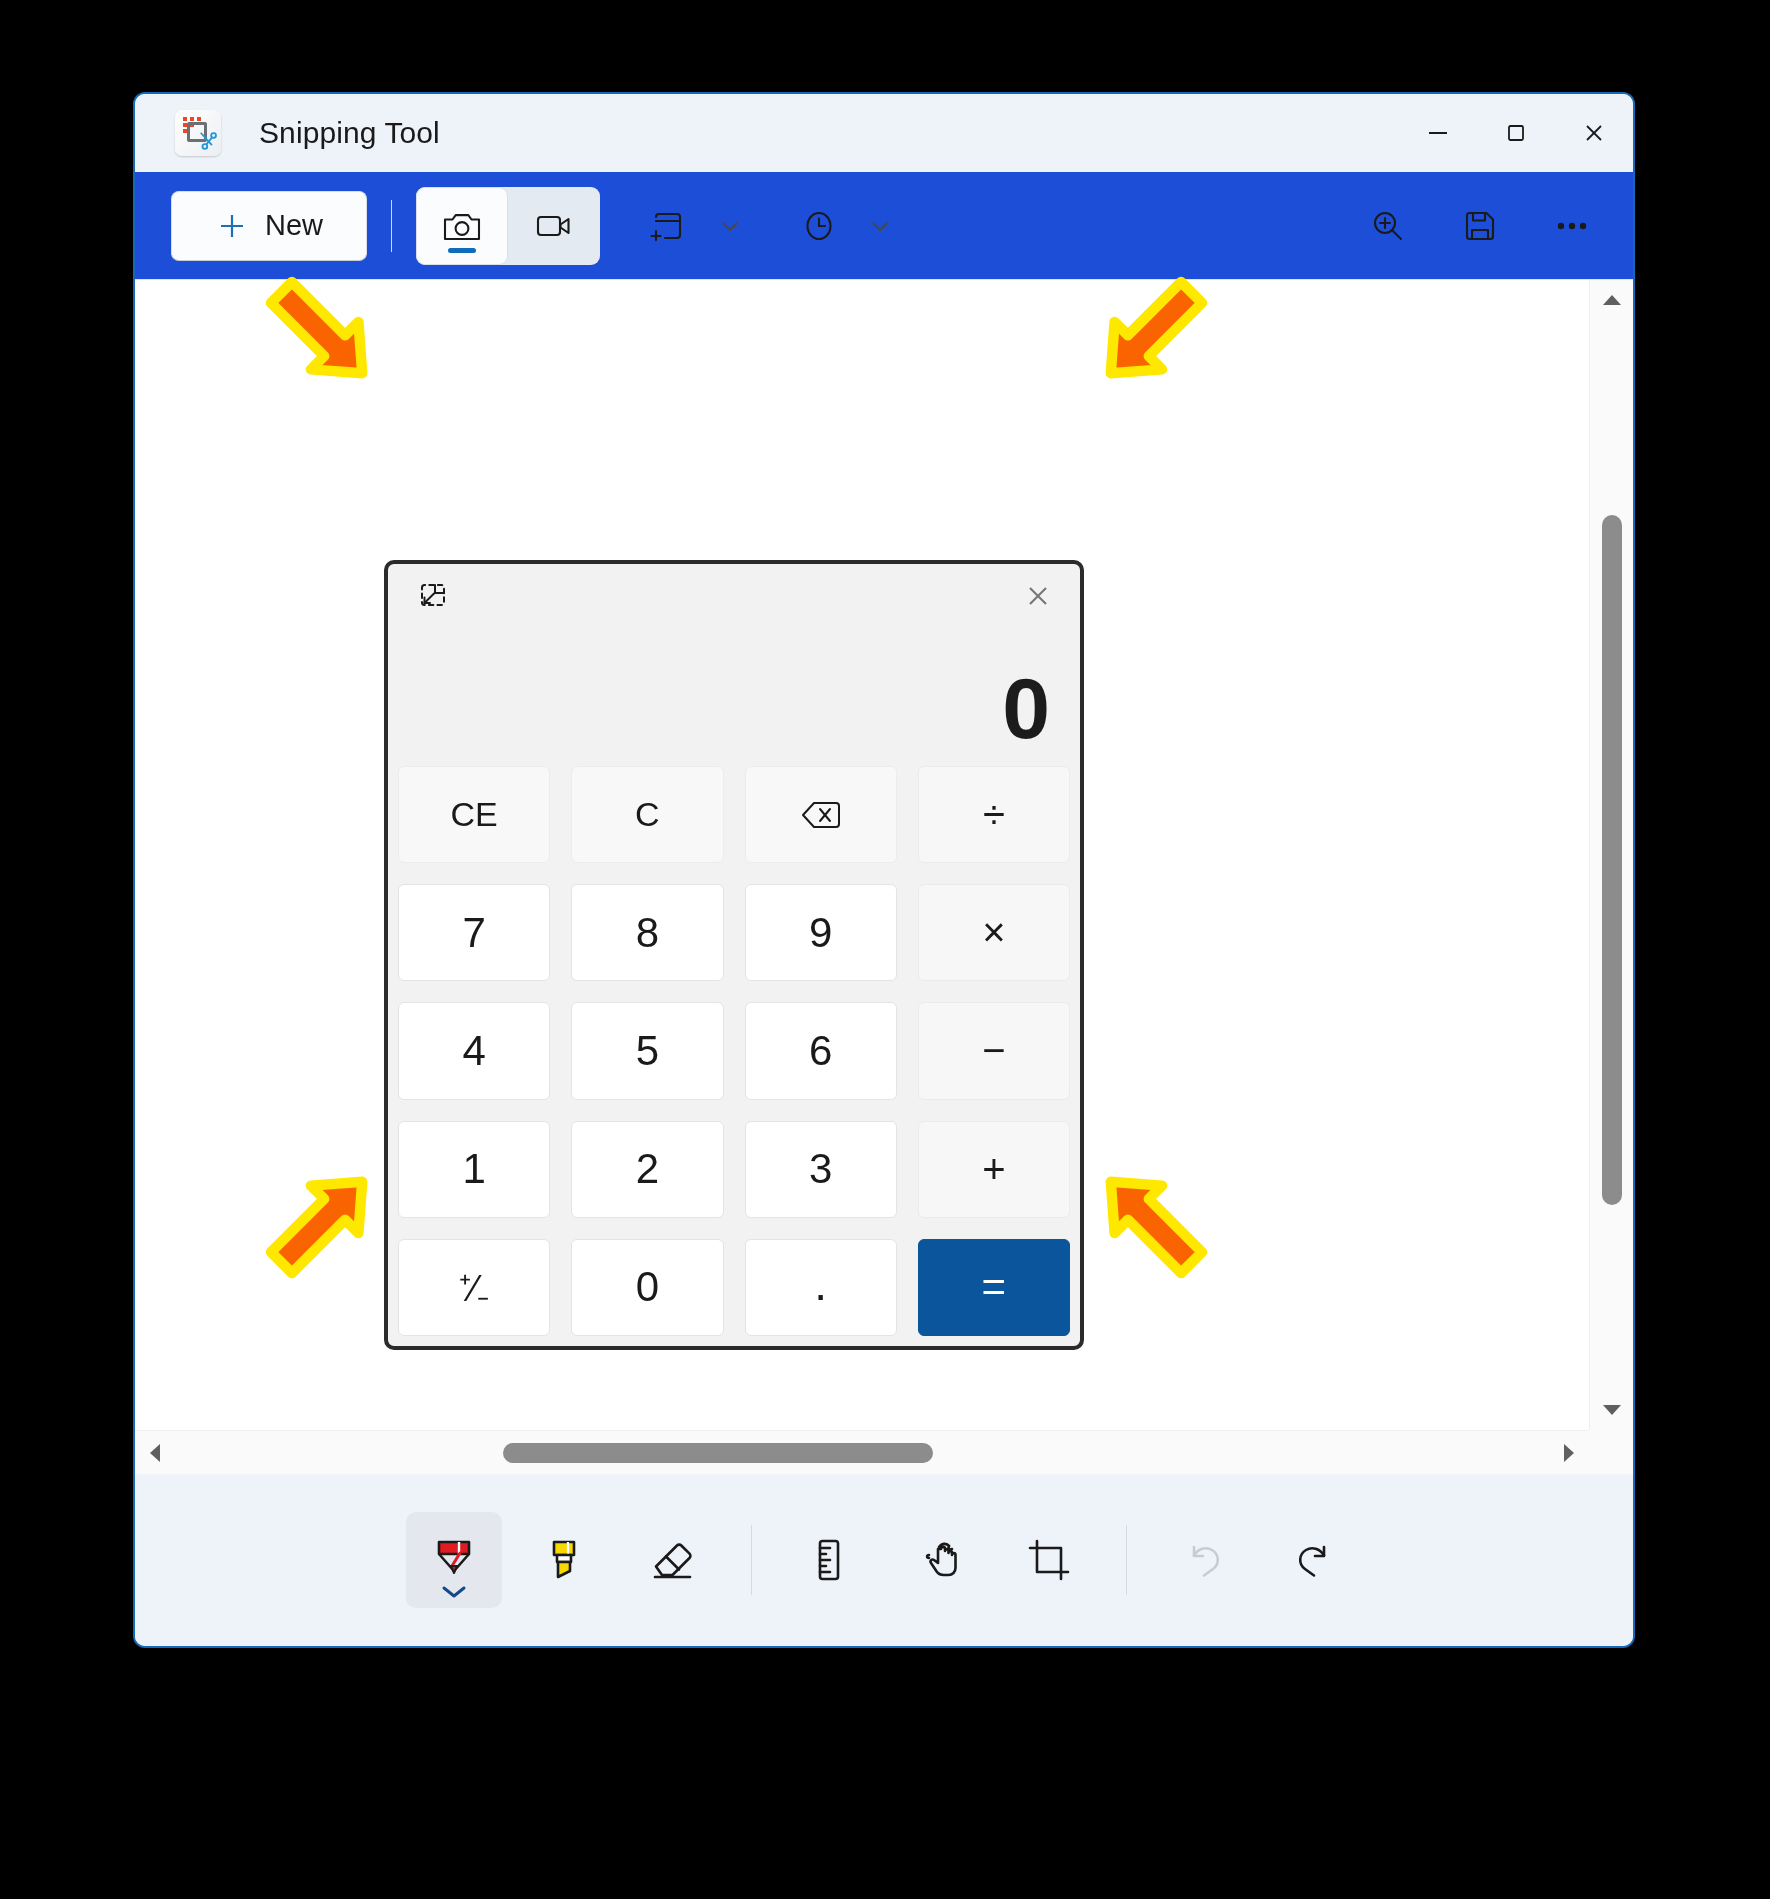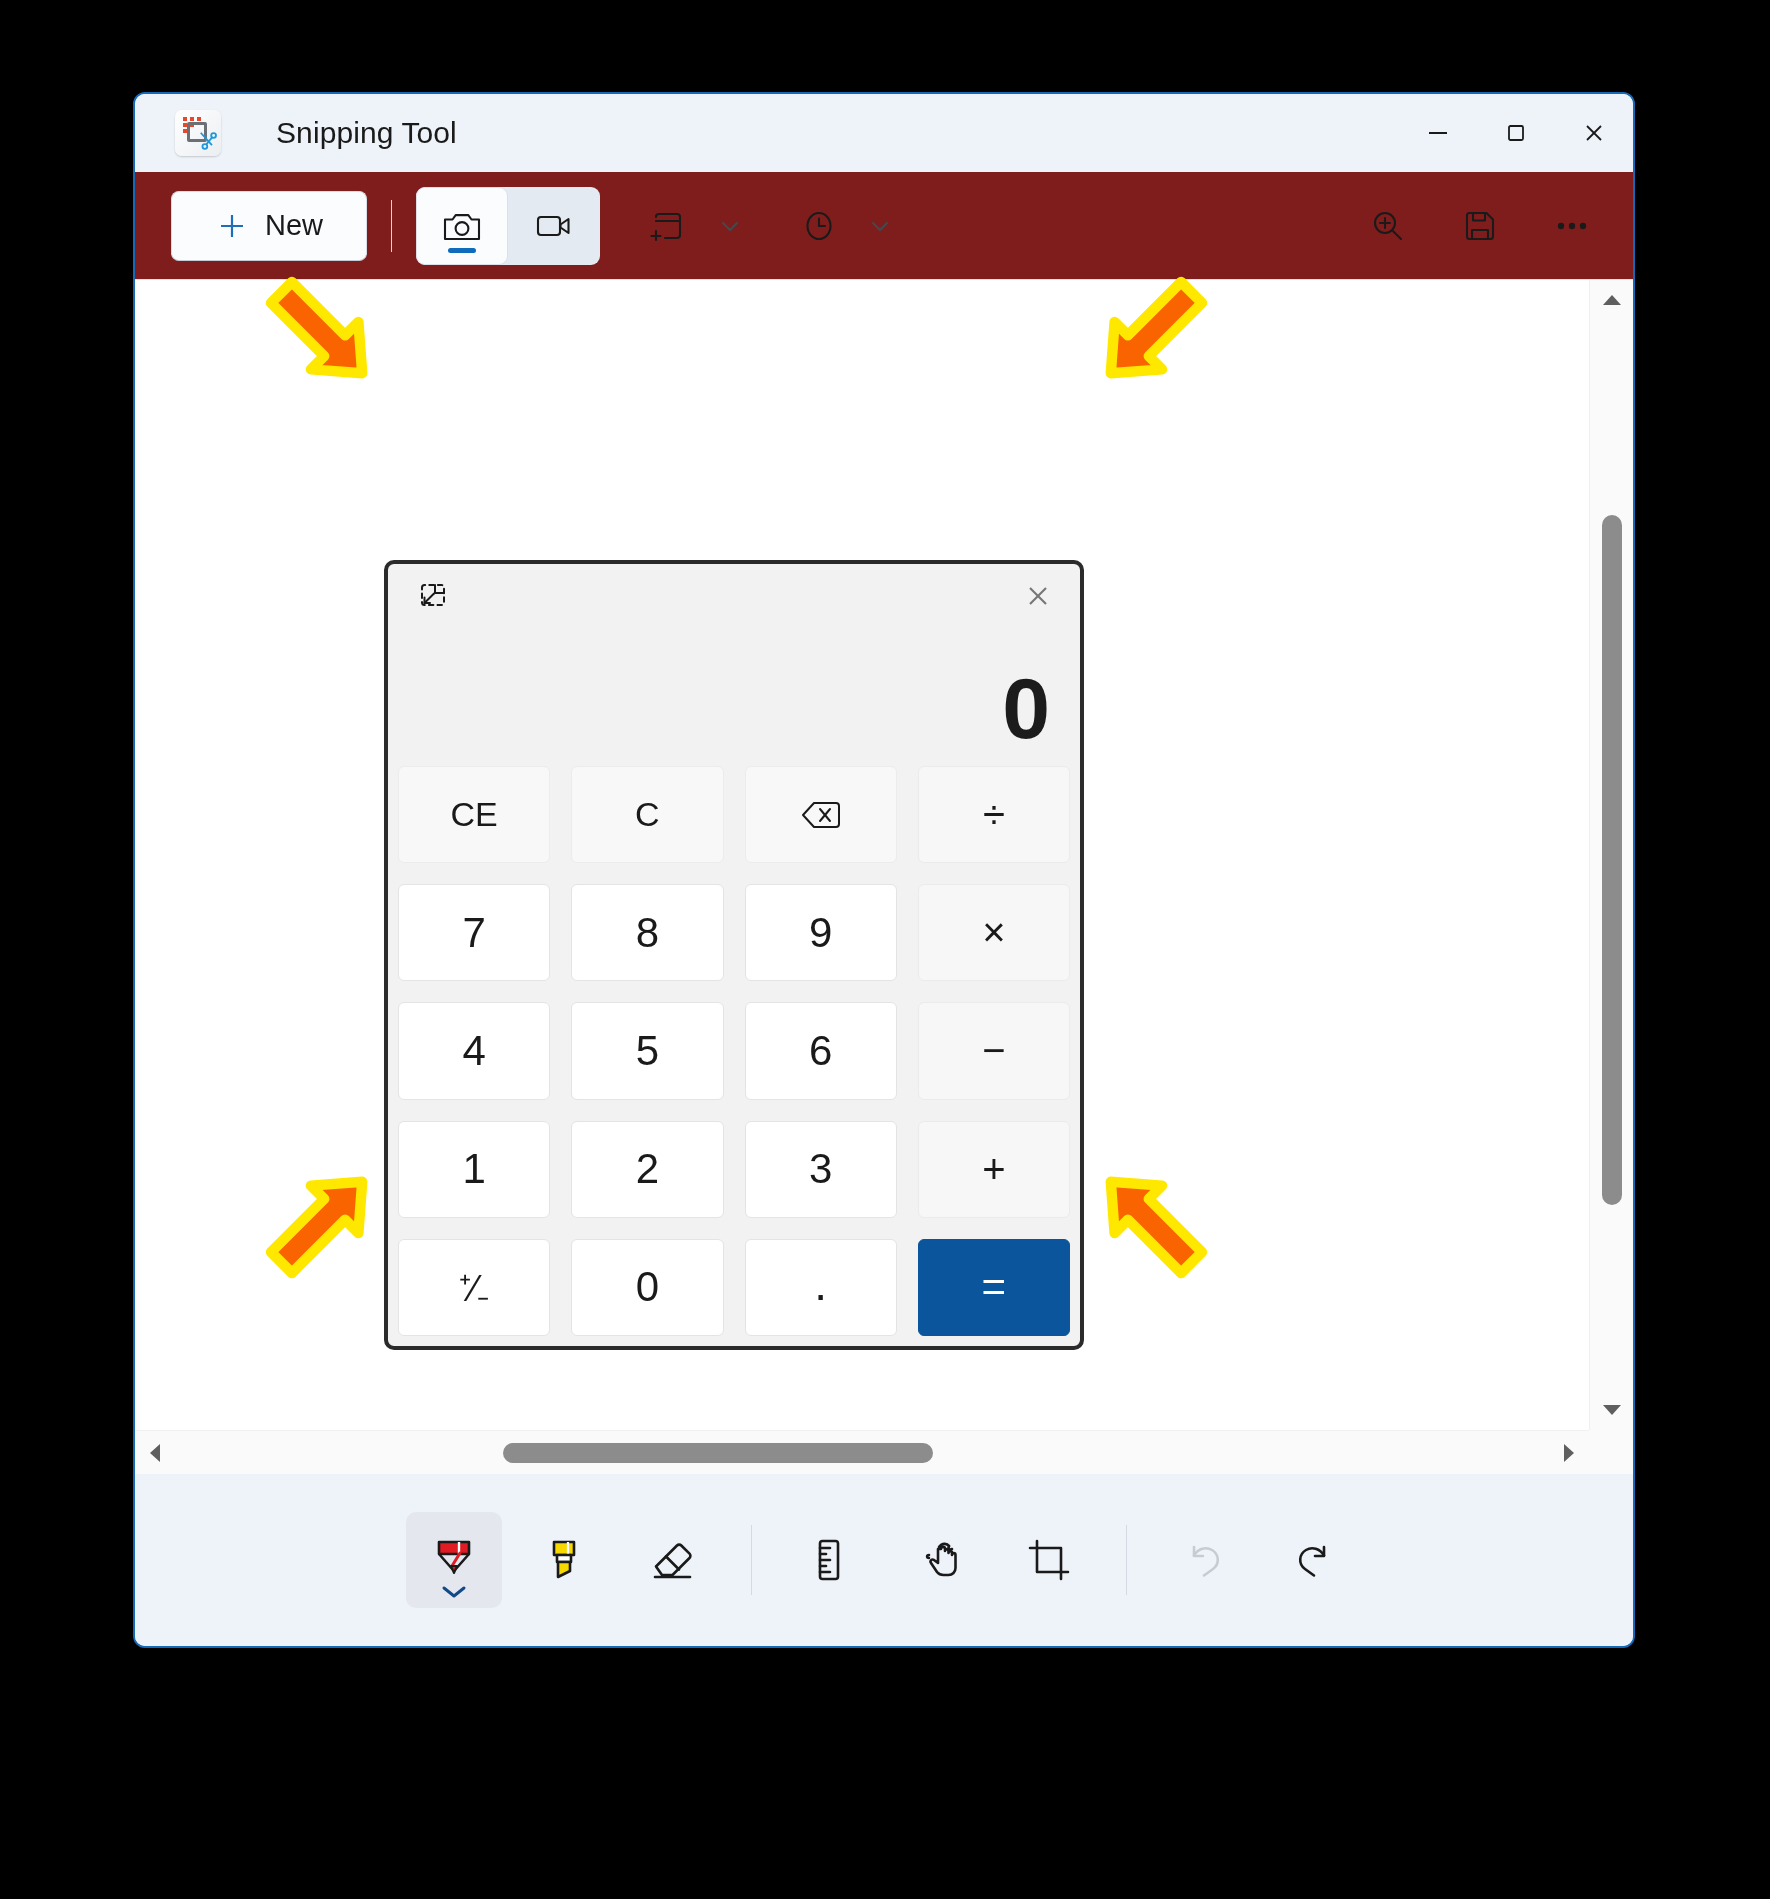--- a/index.html
+++ b/index.html
@@ -23,21 +23,20 @@
     overflow: hidden;
   }
 
   
   .titlebar {
     position: relative;
     height: 78px;
     background: #eef3f9;
     display: flex;
     align-items: center;
-    gap: 17px;
   }
   .app-icon {
     position: relative;
     margin-left: 40px;
     width: 46px; height: 46px;
     border-radius: 7px;
     background: linear-gradient(135deg,#ffffff 0%, #ebeef2 100%);
     box-shadow: 0 1px 2px rgba(0,0,0,.18);
     flex: 0 0 auto;
   }
@@ -72,21 +71,21 @@
   }
   .wcbtn {
     width: 78px; height: 78px;
     display: flex; align-items: center; justify-content: center;
   }
   .wcbtn svg { display: block; }
 
   
   .cmdbar {
     height: 108px;
-    background: #7f1d1d;
+    background: #1d4ed8;
     display: flex;
     align-items: center;
     padding: 0 26px 0 36px;
     position: relative;
     border-bottom: 1px solid #dce3ec;
   }
   .new-btn {
     display: flex; align-items: center; justify-content: center;
     gap: 16px;
     height: 70px;

